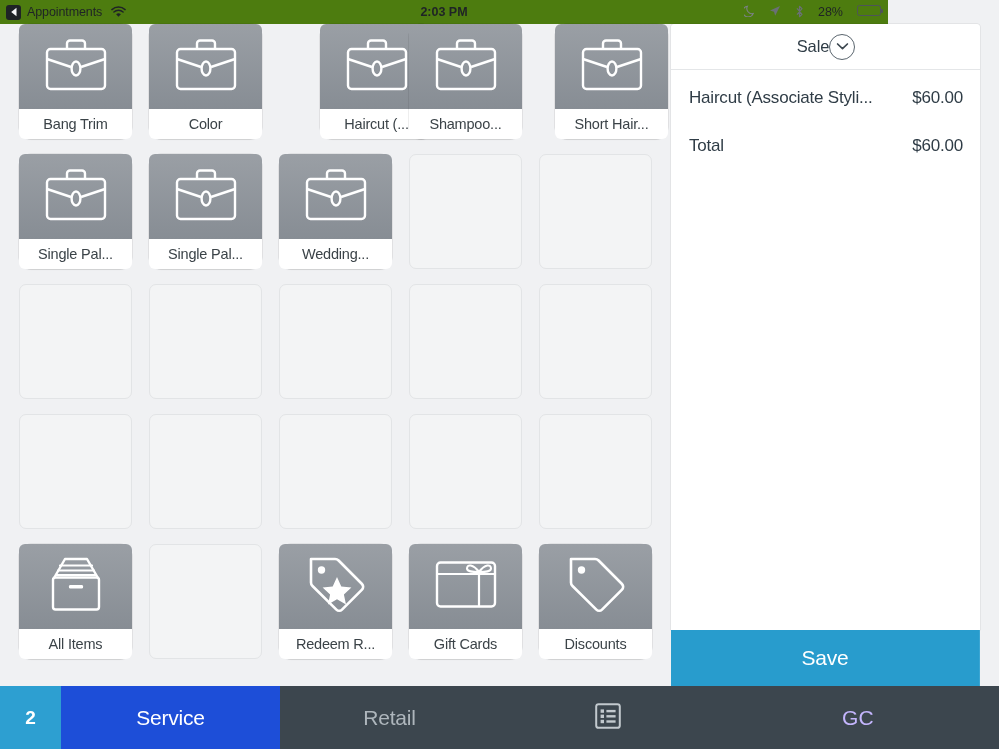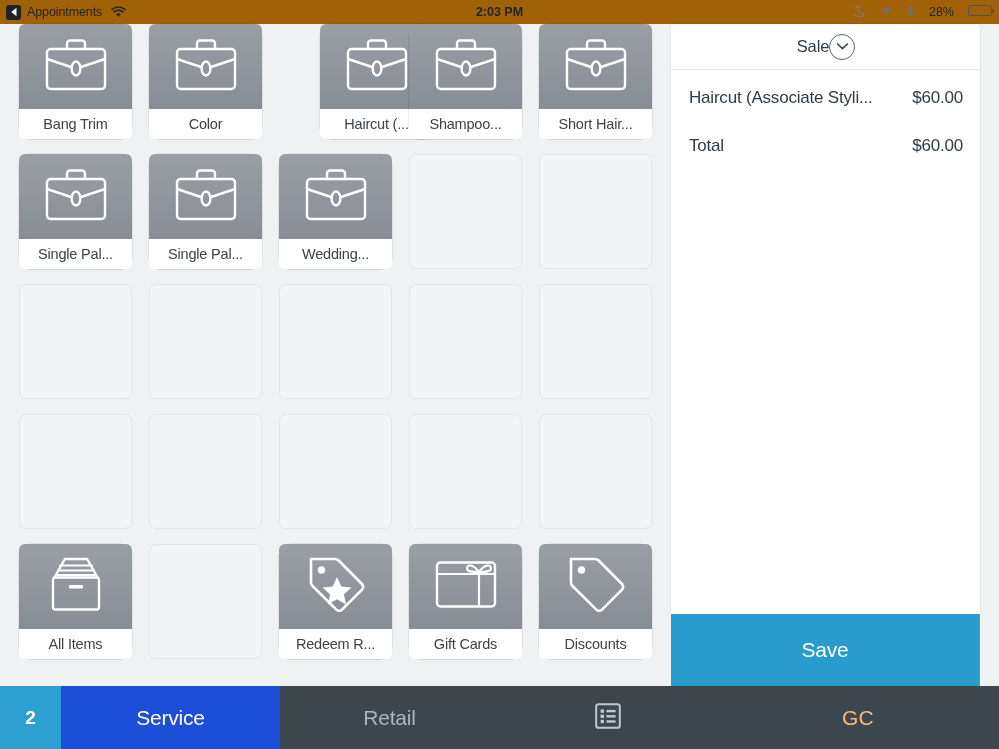--- a/index.html
+++ b/index.html
@@ -16,22 +16,22 @@
     position: relative;
     width: 999px;
     height: 749px;
     background: #f0f1f3;
   }
 
   
   .statusbar {
     position: absolute;
     top: 0; left: 0;
-    width: 999px; height: 24px;
-    background: #a16207;
+    width: 888px; height: 24px;
+    background: #4d7c0f;
     display: flex;
     align-items: center;
     font-size: 12.5px;
     color: #1f2326;
   }
   .sb-left {
     position: absolute;
     left: 6px;
     display: flex;
     align-items: center;
@@ -231,21 +231,21 @@
   }
   .sale-line .name {
     overflow: hidden;
     white-space: nowrap;
     max-width: 205px;
   }
   .sale-line .amt { white-space: nowrap; }
   .sale-line.total { padding-top: 22px; }
 
   .sale-actions {
-    height: 72px;
+    height: 56px;
     display: flex;
   }
   .sale-btn {
     flex: 1;
     background: #289ccd;
     color: #fff;
     display: flex;
     align-items: center;
     justify-content: center;
     font-size: 21px;
@@ -292,21 +292,21 @@
     justify-content: center;
   }
   .nav-icon-btn.list { width: 218px; }
   .nav-icon-btn.grid { width: 218px; }
   .nav-gc {
     flex: 1;
     display: flex;
     align-items: center;
     justify-content: center;
     font-size: 21px;
-    color: #fdba74;
+    color: #c4b5fd;
     letter-spacing: 0.3px;
   }
 </style>
 </head>
 <body>
 
 <div id="app">
 
   <div class="statusbar">
     <div class="sb-left">
@@ -397,21 +397,21 @@
               <span><svg width="62" height="55" viewBox="0 0 62 55">
         <rect x="2" y="12" width="58" height="40" rx="3.5" fill="none" stroke="#ffffff" stroke-width="2.4"></rect>
         <path d="M22 12 V6.5 a3 3 0 0 1 3-3 h12 a3 3 0 0 1 3 3 V12" fill="none" stroke="#ffffff" stroke-width="2.4"></path>
         <path d="M2 22 L26 30 M60 22 L36 30" fill="none" stroke="#ffffff" stroke-width="2.4"></path>
         <ellipse cx="31" cy="31.5" rx="4.4" ry="7" fill="none" stroke="#ffffff" stroke-width="2.4"></ellipse>
       </svg></span>
             </div>
             <div class="tile-label">Shampoo...</div>
           </div>
         </div>
-        <div class="tile filled" style="left: 520px;">
+        <div class="tile filled" style="left: 536px;">
           <div class="tile-inner">
             <div class="tile-art">
               <span><svg width="62" height="55" viewBox="0 0 62 55">
         <rect x="2" y="12" width="58" height="40" rx="3.5" fill="none" stroke="#ffffff" stroke-width="2.4"></rect>
         <path d="M22 12 V6.5 a3 3 0 0 1 3-3 h12 a3 3 0 0 1 3 3 V12" fill="none" stroke="#ffffff" stroke-width="2.4"></path>
         <path d="M2 22 L26 30 M60 22 L36 30" fill="none" stroke="#ffffff" stroke-width="2.4"></path>
         <ellipse cx="31" cy="31.5" rx="4.4" ry="7" fill="none" stroke="#ffffff" stroke-width="2.4"></ellipse>
       </svg></span>
             </div>
             <div class="tile-label">Short Hair...</div>

